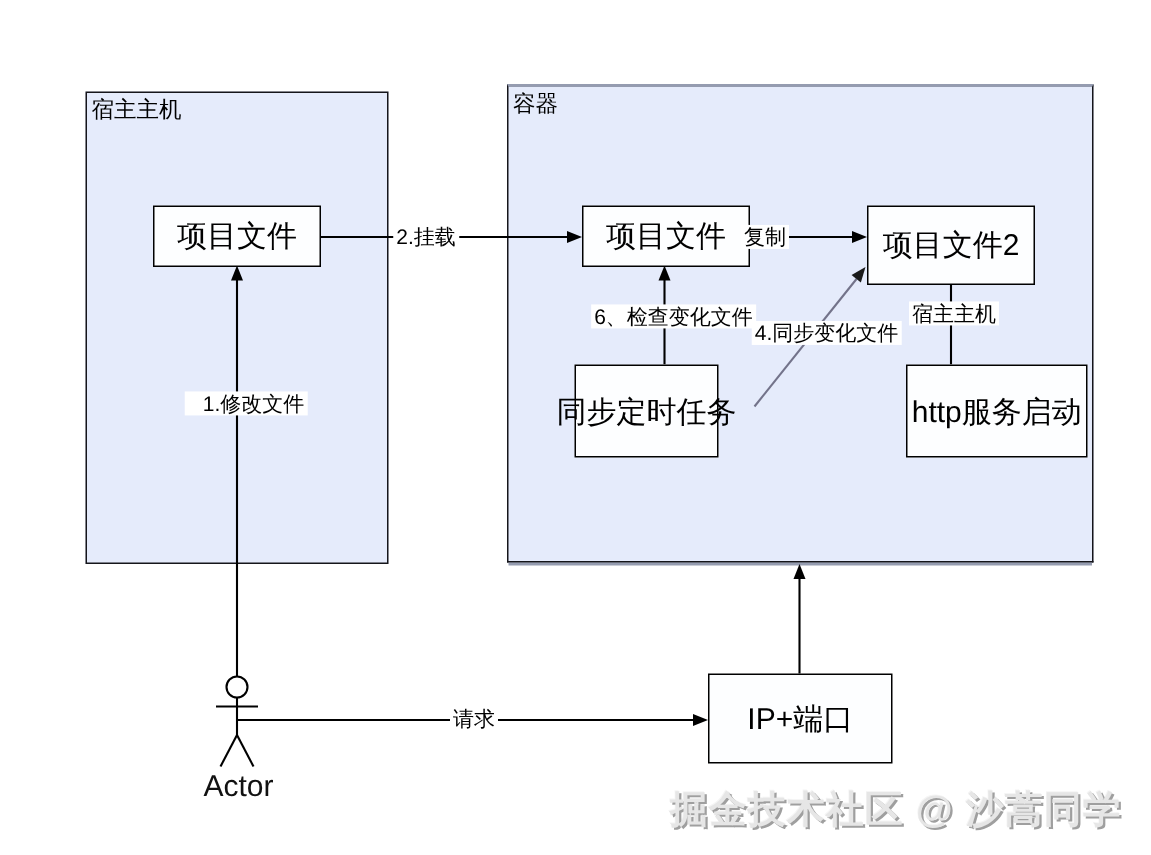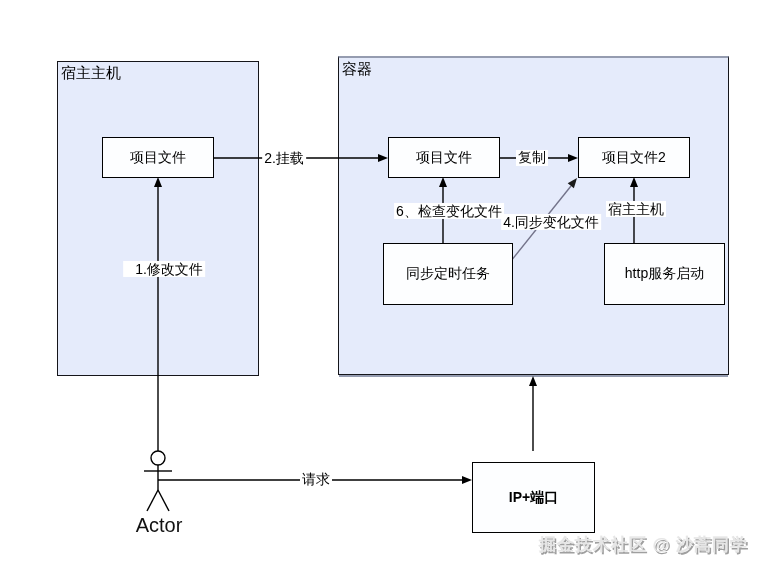--- a/index.html
+++ b/index.html
@@ -39,62 +39,62 @@
   }
   
   .node {
     position: absolute;
     background: #fdfeff;
     border: 1px solid #000;
     box-sizing: border-box;
     display: flex;
     align-items: center;
     justify-content: center;
-    font-size: 14px;
+    font-size: 20px;
     color: #000;
     white-space: nowrap;
   }
   .node-pf-host      { left: 102px; top: 137px; width: 112px; height: 41px; }
   .node-pf-container { left: 388px; top: 137px; width: 112px; height: 41px; }
-  .node-pf2          { left: 578px; top: 137px; width: 112px; height: 41px; }
-  .node-sync-task    { left: 383px; top: 243px; width: 130px; height: 62px; }
+  .node-pf2          { left: 578px; top: 137px; width: 112px; height: 53px; }
+  .node-sync-task    { left: 383px; top: 243px; width: 96px; height: 62px; }
   .node-http-service { left: 573px; top: 243px; width: 121px; height: 62px; margin-left: 31px; }
-  .node-ip-port      { left: 472px; top: 462px; width: 123px; height: 71px; font-weight: bold; }
+  .node-ip-port      { left: 472px; top: 449px; width: 123px; height: 60px; }
   
   .edge-label {
     position: absolute;
     transform: translate(-50%, -50%);
     background: #ffffff;
     padding: 0 2px;
     font-size: 14px;
     color: #000;
     white-space: nowrap;
     line-height: 1.15;
   }
   .lbl-modify  { left: 164px; top: 269px; padding-left: 12px; }
   .lbl-mount   { left: 284px; top: 158px; }
-  .lbl-copy    { left: 532px; top: 158px; font-family: Liberation Serif, serif; }
+  .lbl-copy    { left: 510px; top: 158px; }
   .lbl-check   { left: 449px; top: 211px; }
   .lbl-sync    { left: 551px; top: 222px; }
   .lbl-read    { left: 636px; top: 209px; }
   .lbl-request { left: 316px; top: 479px; text-align: right; }
   
   .actor-label {
     position: absolute;
     left: 159px; top: 525px;
     transform: translate(-50%, -50%);
     font-size: 20px;
     color: #111;
     white-space: nowrap;
   }
   
   .watermark {
     position: absolute;
     right: 19px; bottom: 14px;
-    font-size: 17px;
+    font-size: 25px;
     font-weight: bold;
     letter-spacing: 1px;
     color: #e6e6e6;
     text-shadow: 1.5px 1.5px 0 #9f9f9f, -0.5px -0.5px 0 #f5f5f5;
     white-space: nowrap;
     margin-left: 24px;
   }
 </style>
 </head>
 <body>

